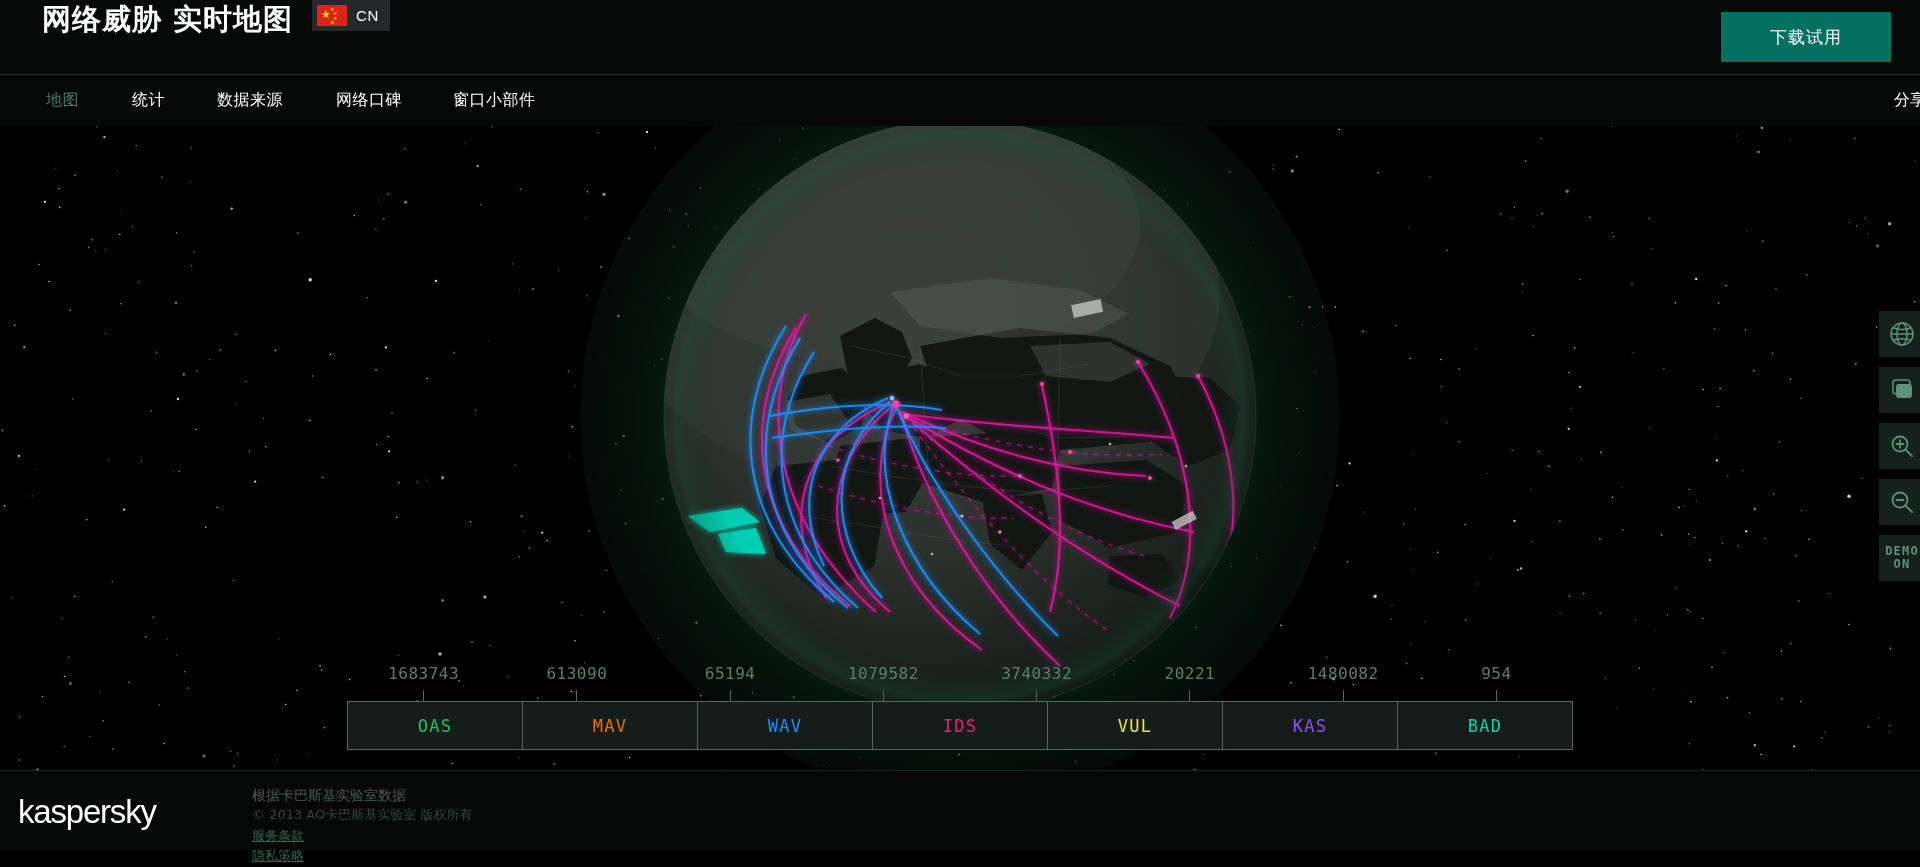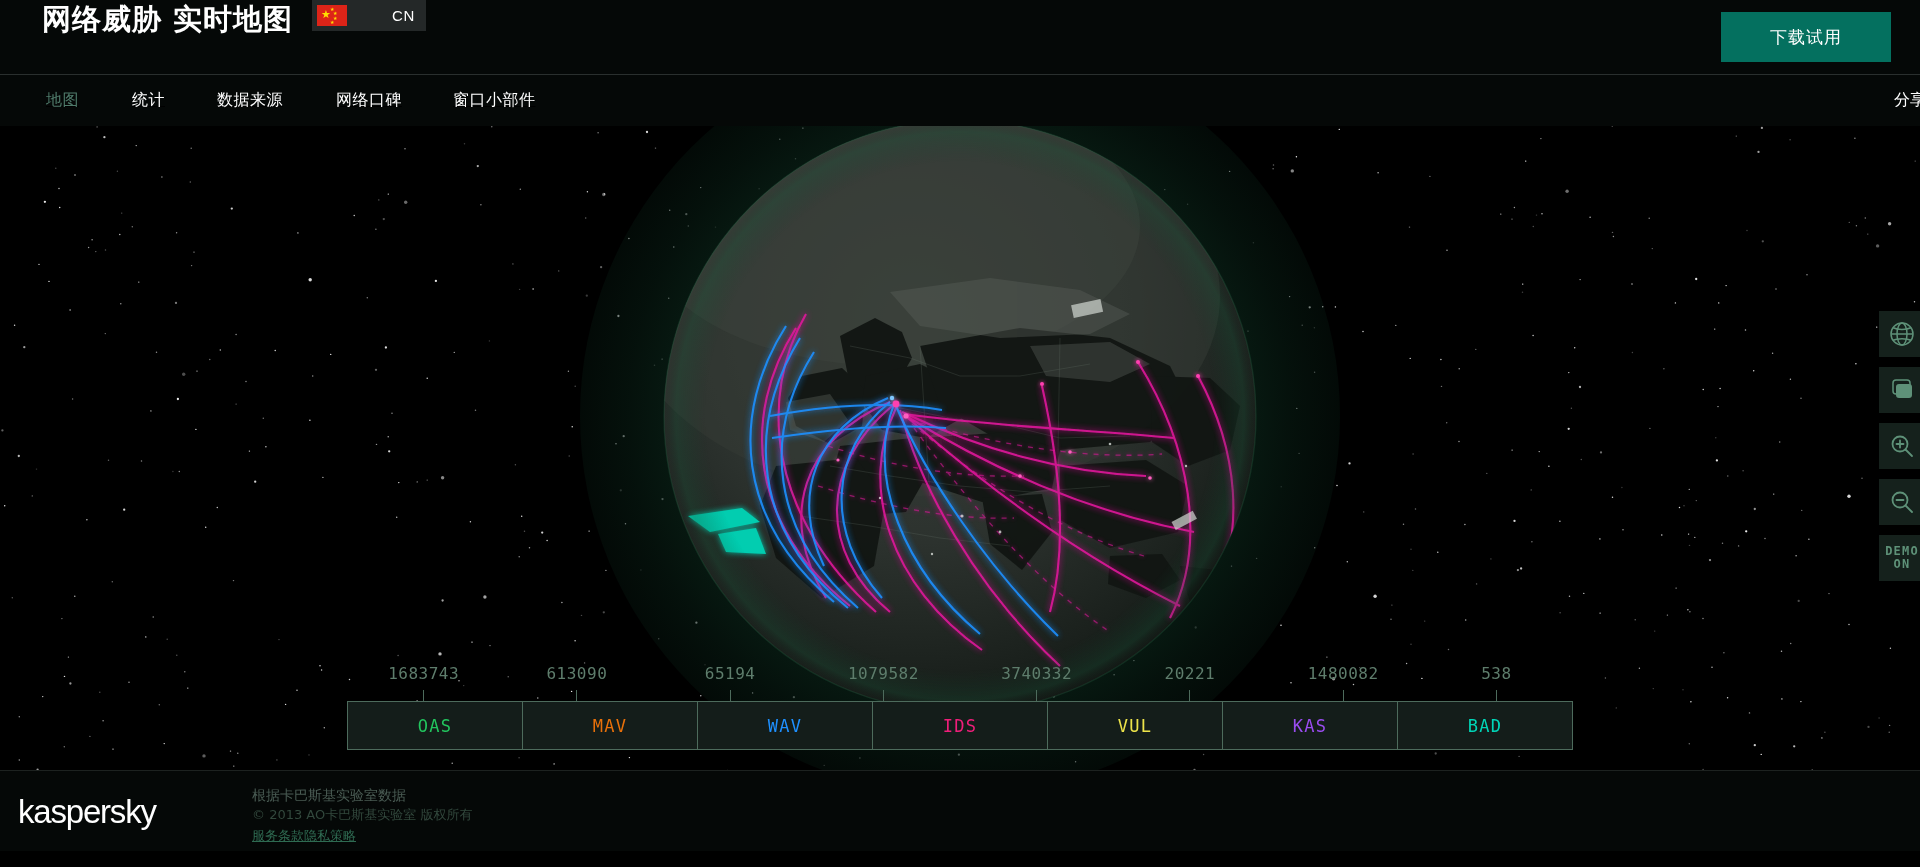--- a/index.html
+++ b/index.html
@@ -75,21 +75,20 @@
   #flag-icon .s1 { left: 13px; top: 2px; }
   #flag-icon .s2 { left: 16px; top: 6px; }
   #flag-icon .s3 { left: 16px; top: 11px; }
   #flag-icon .s4 { left: 13px; top: 15px; }
 
   #country-code {
     font-size: 15px;
     color: #ffffff;
     font-weight: 400;
     letter-spacing: 0.5px;
-    margin-left: 36px;
   }
 
   #download-button {
     position: absolute;
     right: 29px;
     top: 12px;
     width: 170px;
     height: 50px;
     background: #04705f;
     color: #ffffff;
@@ -305,20 +304,21 @@
     font-family: "DejaVu Sans", "Liberation Sans", sans-serif;
   }
   #footer-line2 {
     font-size: 13px;
     color: #32483d;
     font-family: "DejaVu Sans", "Liberation Sans", sans-serif;
   }
   #footer-links {
     margin-top: 1px;
     display: flex;
+    flex-direction: column;
   }
   .footer-link {
     font-size: 13px;
     color: #2f6b52;
     text-decoration: underline;
     cursor: pointer;
     font-family: "DejaVu Sans", "Liberation Sans", sans-serif;
   }
 </style>
 </head>
@@ -1135,21 +1135,21 @@
 
     <div id="legend">
       <div id="legend-values">
         <div class="legend-value">1683743</div>
         <div class="legend-value">613090</div>
         <div class="legend-value">65194</div>
         <div class="legend-value">1079582</div>
         <div class="legend-value">3740332</div>
         <div class="legend-value">20221</div>
         <div class="legend-value">1480082</div>
-        <div class="legend-value">538</div>
+        <div class="legend-value">954</div>
       </div>
 
       <div id="legend-ticks">
         <div class="legend-tick">
             <i></i>
           </div>
         <div class="legend-tick">
             <i></i>
           </div>
         <div class="legend-tick">

